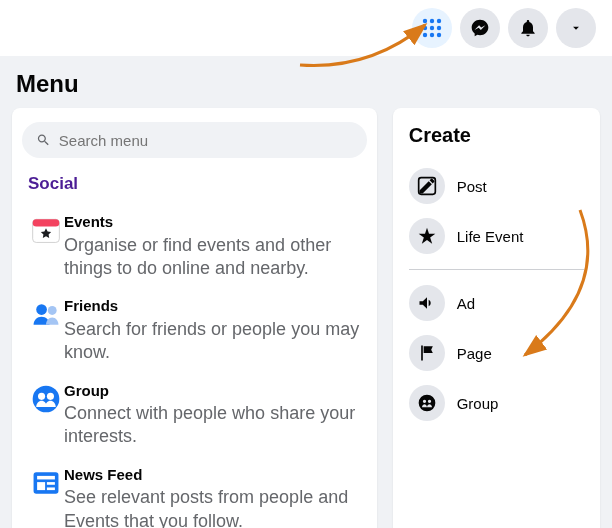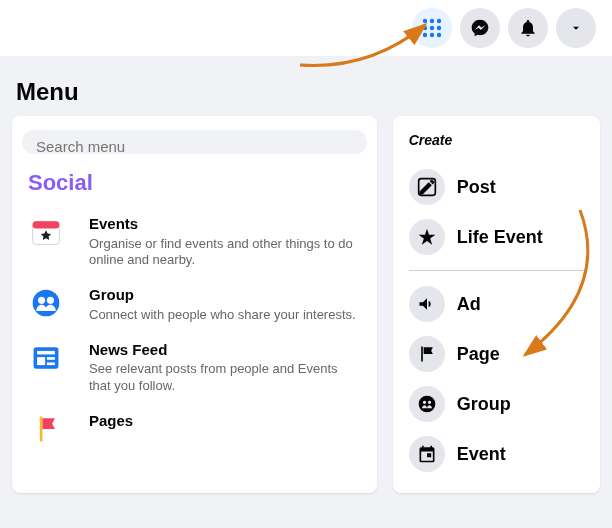--- a/index.html
+++ b/index.html
@@ -1,36 +1,36 @@
 <!DOCTYPE html>
 <html><head>
   <meta charset="utf-8">
   <style>
     * { box-sizing: border-box; margin: 0; padding: 0; }
     body { font-family: -apple-system, BlinkMacSystemFont, "Segoe UI", Helvetica, Arial, sans-serif; background: #f0f2f5; width: 612px; height: 528px; overflow: hidden; position: relative; }
     .topbar { display: flex; justify-content: flex-end; align-items: center; padding: 8px 16px; gap: 8px; background: #fff; }
     .topbar .icon-btn { width: 40px; height: 40px; border-radius: 50%; background: #e4e6eb; display: flex; align-items: center; justify-content: center; cursor: pointer; }
     .topbar .icon-btn.active { background: #e7f3ff; }
-    .page-title { font-size: 24px; font-weight: 700; color: #050505; padding: 22px 16px 10px; }
+    .page-title { font-size: 24px; font-weight: 700; color: #050505; padding: 14px 16px 10px; }
     .columns { display: flex; gap: 16px; padding: 0 12px; }
     .card { background: #fff; border-radius: 8px; box-shadow: 0 1px 2px rgba(0,0,0,0.1); padding: 14px 10px; }
     .left-card { width: 366px; }
     .right-card { width: 208px; }
-    .search-box { background: #f0f2f5; border-radius: 50px; height: 24px; display: flex; align-items: center; padding: 0 14px; gap: 8px; margin-bottom: 16px; flex-direction: column; }
+    .search-box { background: #f0f2f5; border-radius: 50px; height: 36px; display: flex; align-items: center; padding: 0 14px; gap: 8px; margin-bottom: 16px; }
     .search-box input { border: none; background: transparent; outline: none; font-size: 15px; color: #65676b; width: 100%; }
-    .section-heading { font-size: 22px; font-weight: 600; color: #8b5cf6; margin: 4px 6px 10px; }
-    .menu-item { display: flex; align-items: flex-start; gap: 25px; padding: 8px 6px; cursor: pointer; border-radius: 8px; }
+    .section-heading { font-size: 17px; font-weight: 600; color: #4c1d95; margin: 4px 6px 10px; }
+    .menu-item { display: flex; align-items: flex-start; gap: 0; padding: 8px 6px; cursor: pointer; border-radius: 8px; }
     .menu-item .mi-icon { width: 36px; height: 36px; flex-shrink: 0; display: flex; align-items: center; justify-content: center; }
     .menu-item .mi-text { flex: 1; }
     .menu-item .mi-title { font-size: 15px; font-weight: 600; color: #050505; line-height: 1.3; }
-    .menu-item .mi-desc { font-size: 13px; color: #65676b; line-height: 1.3; margin-top: 2px; }
-    .create-heading { font-size: 14px; font-weight: 700; color: #050505; margin: 2px 6px 14px; font-style: italic; }
+    .menu-item .mi-desc { font-size: 18px; color: #65676b; line-height: 1.3; margin-top: 2px; }
+    .create-heading { font-size: 20px; font-weight: 700; color: #050505; margin: 2px 6px 14px; }
     .create-item { display: flex; align-items: center; gap: 12px; padding: 7px 6px; cursor: pointer; border-radius: 8px; }
     .create-item .ci-icon { width: 36px; height: 36px; border-radius: 50%; background: #e4e6eb; display: flex; align-items: center; justify-content: center; flex-shrink: 0; }
-    .create-item .ci-label { font-size: 18px; font-weight: 700; color: #050505; }
+    .create-item .ci-label { font-size: 15px; font-weight: 400; color: #050505; }
     .divider { height: 1px; background: #ced0d4; margin: 8px 6px; }
     .arrow-svg { position: absolute; pointer-events: none; }
   </style>
 </head>
 <body>
 
 <div class="topbar">
   <div class="icon-btn active">
     <svg width="20" height="20" viewBox="0 0 20 20">
         <g fill="#1877f2">
@@ -82,20 +82,34 @@
             <rect x="3" y="6" width="30" height="8" rx="4" fill="#f3425f"></rect>
             <path fill="#1c1e21" d="M18 16l1.8 3.6 4 .6-2.9 2.8.7 4-3.6-1.9-3.6 1.9.7-4-2.9-2.8 4-.6z"></path>
           </svg>
         </div>
       <div class="mi-text">
           <div class="mi-title">Events</div>
           <div class="mi-desc">Organise or find events and other things to do online and nearby.</div>
         </div>
     </div>
 
+    <div class="menu-item">
+      <div class="mi-icon">
+          <svg width="32" height="32" viewBox="0 0 36 36">
+            <circle cx="13" cy="13" r="6" fill="#1877f2"></circle>
+            <path fill="#1877f2" d="M4 30c0-5 4-9 9-9s9 4 9 9z"></path>
+            <circle cx="25" cy="14" r="5" fill="#a4c5f4"></circle>
+            <path fill="#a4c5f4" d="M18 30c0-4 3-8 7-8s7 4 7 8z"></path>
+          </svg>
+        </div>
+      <div class="mi-text">
+          <div class="mi-title">Friends</div>
+          <div class="mi-desc">Search for friends or people you may know.</div>
+        </div>
+    </div>
 
     <div class="menu-item">
       <div class="mi-icon">
           <svg width="32" height="32" viewBox="0 0 36 36">
             <circle cx="18" cy="18" r="15" fill="#1877f2"></circle>
             <circle cx="13" cy="15" r="4" fill="#fff"></circle>
             <circle cx="23" cy="15" r="4" fill="#fff"></circle>
             <path fill="#fff" d="M7 27c0-4 3-7 6-7s6 3 6 7zm10 0c0-4 3-7 6-7s6 3 6 7z"></path>
           </svg>
         </div>
@@ -179,28 +193,20 @@
 
     <div class="create-item">
       <div class="ci-icon">
           <svg width="20" height="20" viewBox="0 0 24 24">
             <path fill="#050505" d="M12 2a10 10 0 100 20 10 10 0 000-20zm-3 6a2 2 0 110 4 2 2 0 010-4zm6 0a2 2 0 110 4 2 2 0 010-4zM6 17c0-2 2-3.5 3-3.5s3 1.5 3 3.5H6zm6 0c0-2 2-3.5 3-3.5s3 1.5 3 3.5h-6z"></path>
           </svg>
         </div>
       <div class="ci-label">Group</div>
     </div>
 
-    <div class="create-item">
-      <div class="ci-icon">
-          <svg width="20" height="20" viewBox="0 0 24 24">
-            <path fill="#050505" d="M19 4h-1V2h-2v2H8V2H6v2H5a2 2 0 00-2 2v14a2 2 0 002 2h14a2 2 0 002-2V6a2 2 0 00-2-2zm0 16H5V9h14v11zm-7-9h5v5h-5z"></path>
-          </svg>
-        </div>
-      <div class="ci-label">Event</div>
-    </div>
   </div>
 </div>
 
 <svg class="arrow-svg" style="left:280px; top:10px;" width="180" height="70">
     <defs>
       <marker id="ah1" markerWidth="10" markerHeight="10" refX="7" refY="3" orient="auto">
         <path d="M0,0 L8,3 L0,6 z" fill="#d97a1a"></path>
       </marker>
     </defs>
     <path d="M20,55 Q90,60 145,15" stroke="#d97a1a" stroke-width="3" fill="none" marker-end="url(#ah1)"></path>

